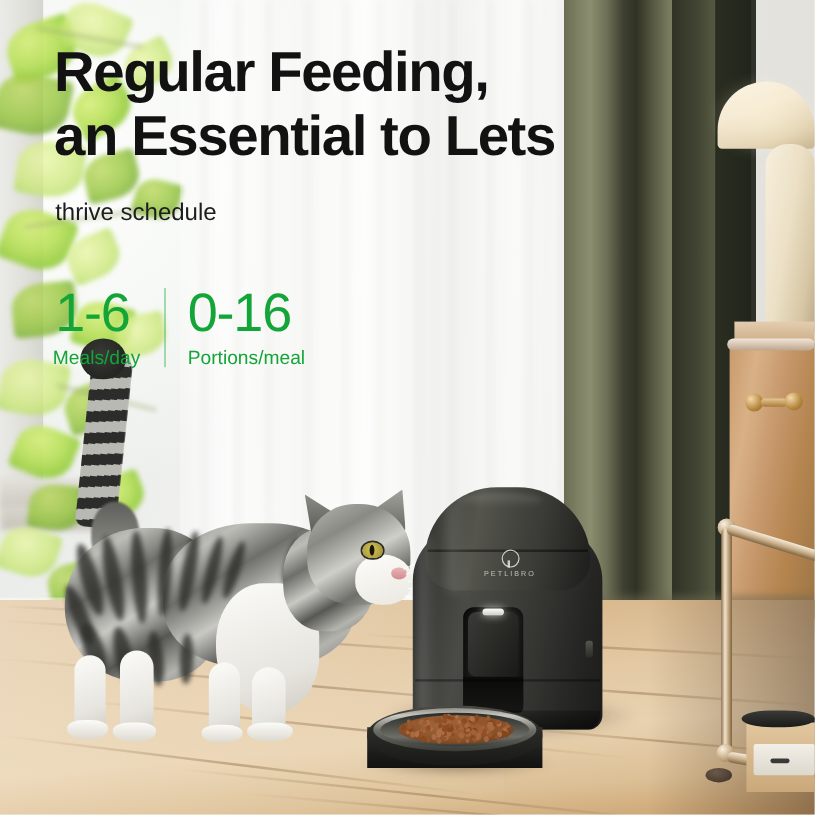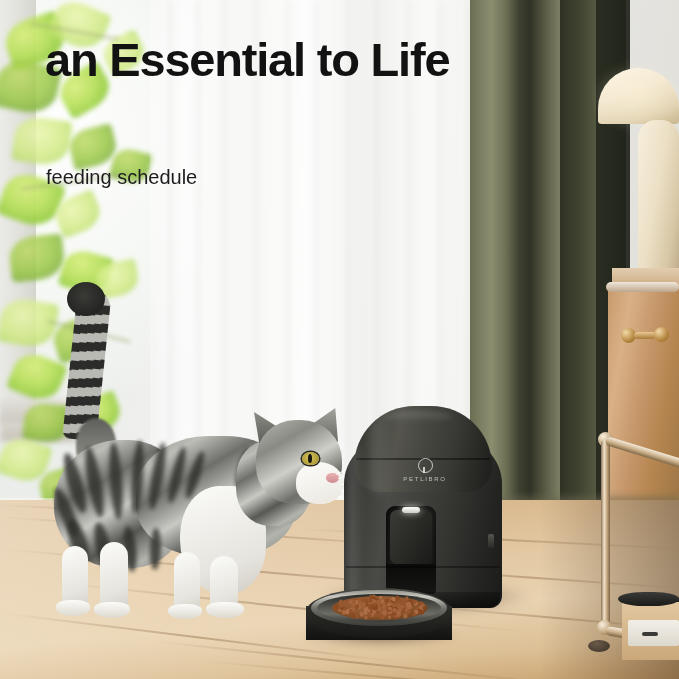--- a/index.html
+++ b/index.html
@@ -746,21 +746,33 @@
         <div class="kib" style="left: 63.2904px; top: 11.4009px; width: 4.86097px; height: 4.18043px; background: rgb(138, 74, 34); transform: rotate(22.4608deg);"></div>
         <div class="kib" style="left: 46.2105px; top: 17.1756px; width: 3.53857px; height: 3.04317px; background: rgb(155, 91, 51); transform: rotate(328.916deg);"></div>
         <div class="kib" style="left: 88.8547px; top: 12.4496px; width: 4.76929px; height: 4.10159px; background: rgb(137, 73, 33); transform: rotate(81.6615deg);"></div>
         <div class="kib" style="left: 66.9224px; top: 21.7986px; width: 5.00175px; height: 4.30151px; background: rgb(133, 69, 29); transform: rotate(343.87deg);"></div>
         <div class="kib" style="left: 94.9289px; top: 20.6678px; width: 3.25113px; height: 2.79597px; background: rgb(161, 97, 57); transform: rotate(57.2619deg);"></div>
         <div class="kib" style="left: 49.2449px; top: 31.3226px; width: 3.60852px; height: 3.10332px; background: rgb(147, 83, 43); transform: rotate(70.8876deg);"></div>
       </div>
   </div>
 
   <div class="headline" style="color: rgb(18, 18, 18);">
-    <div>an Essential to Life</div>
+    <div>Regular Feeding,</div>
+    <div>an Essential to Lets</div>
   </div>
 
   <div class="subhead" style="color: rgb(29, 29, 29);">
-    <div>feeding schedule</div>
+    <div>thrive schedule</div>
   </div>
 
+  <div class="stats">
+    <div class="stat">
+      <div class="stat-value" style="color: rgb(19, 165, 56);">1-6</div>
+      <div class="stat-label" style="color: rgb(19, 165, 56);">Meals/day</div>
+    </div>
+    <div class="stat-divider" style="background: rgb(19, 165, 56); opacity: 0.6;"></div>
+    <div class="stat">
+      <div class="stat-value" style="color: rgb(19, 165, 56);">0-16</div>
+      <div class="stat-label" style="color: rgb(19, 165, 56);">Portions/meal</div>
+    </div>
+  </div>
 
 </div>
 
 </body></html>

